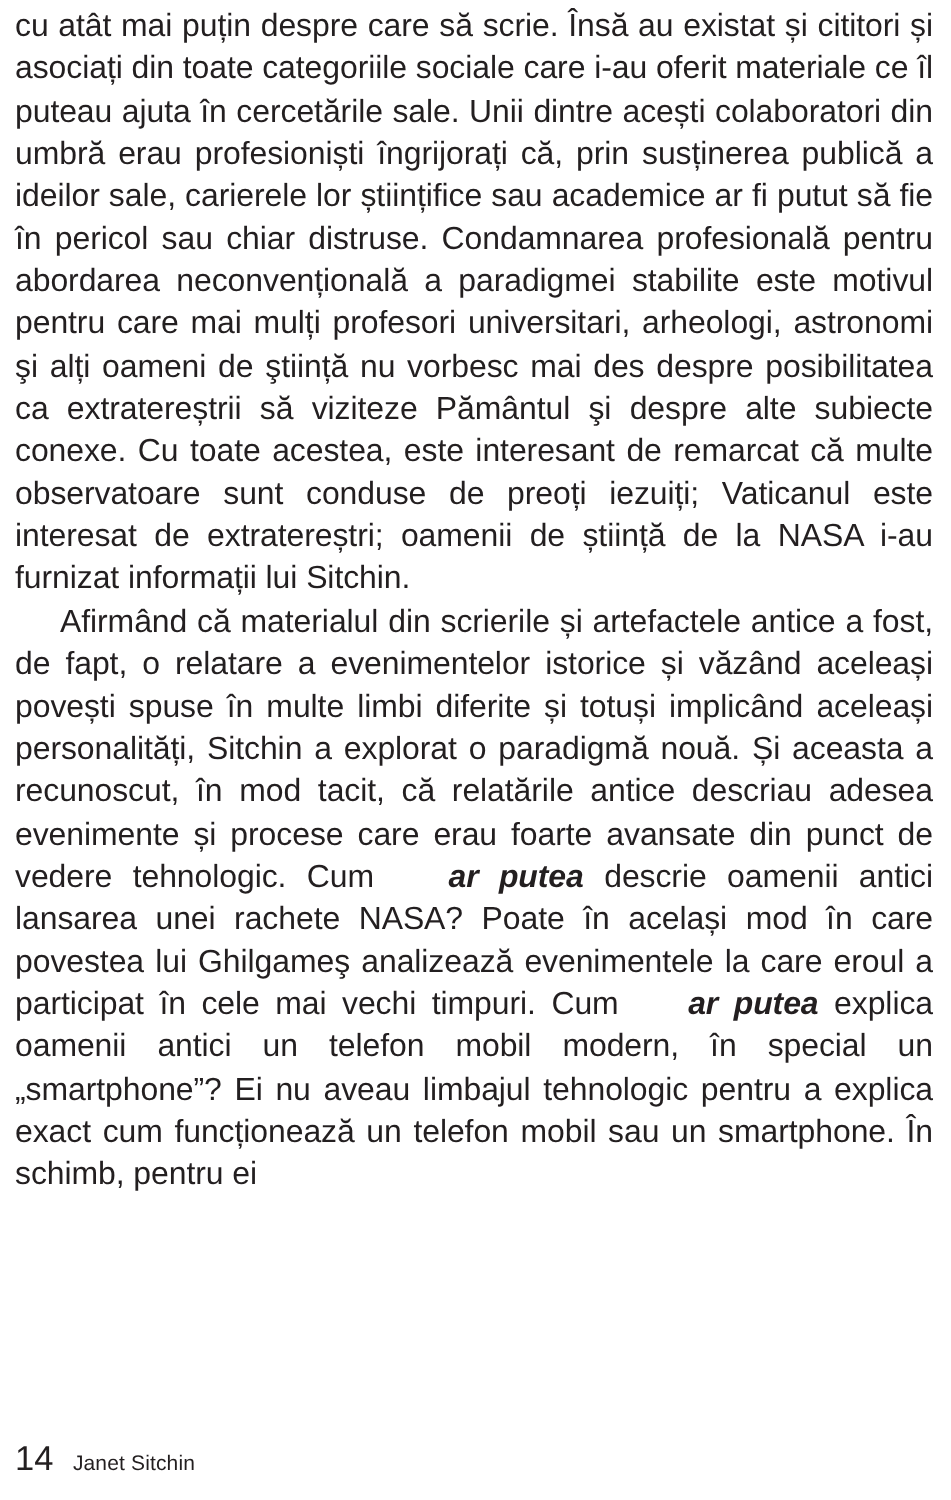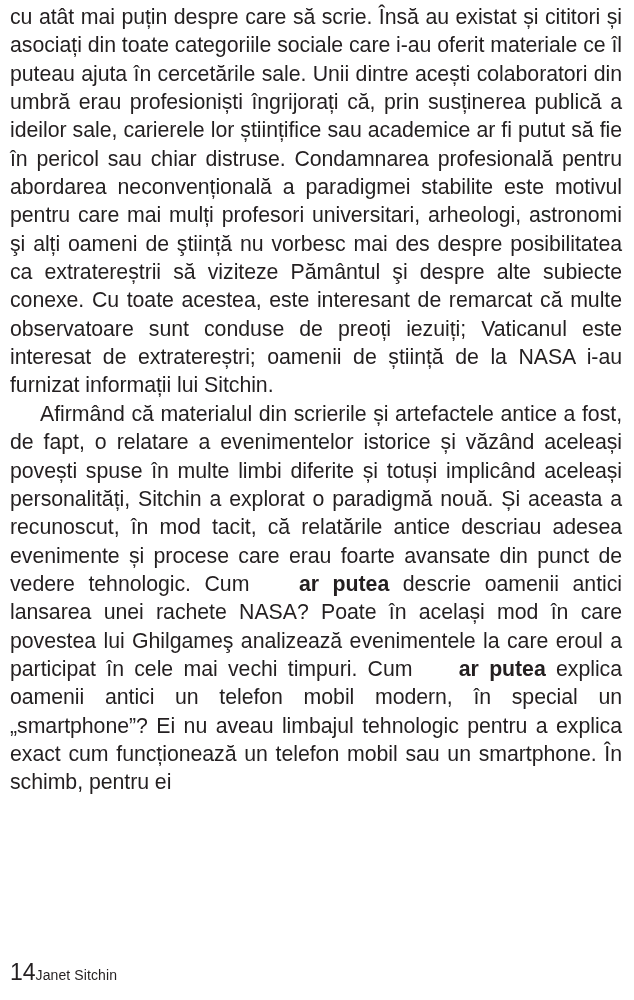--- a/index.html
+++ b/index.html
@@ -44,31 +44,33 @@
     text-align: justify;
   }
 
   
   .body-text p.indent {
     text-indent: 30px;
   }
 
   .bi {
     font-weight: bold;
+    font-style: italic;
     margin-left: 36px;
   }
 
   
 
   .footer {
     position: absolute;
     left: 10px;
     bottom: 16px;
     display: flex;
     align-items: baseline;
+    gap: 13px;
     white-space: nowrap;
   }
   .folio {
     font-size: 23px;
     line-height: 1;
     color: #231f20;
     letter-spacing: 0px;
   }
   .running-head {
     font-size: 14px;

